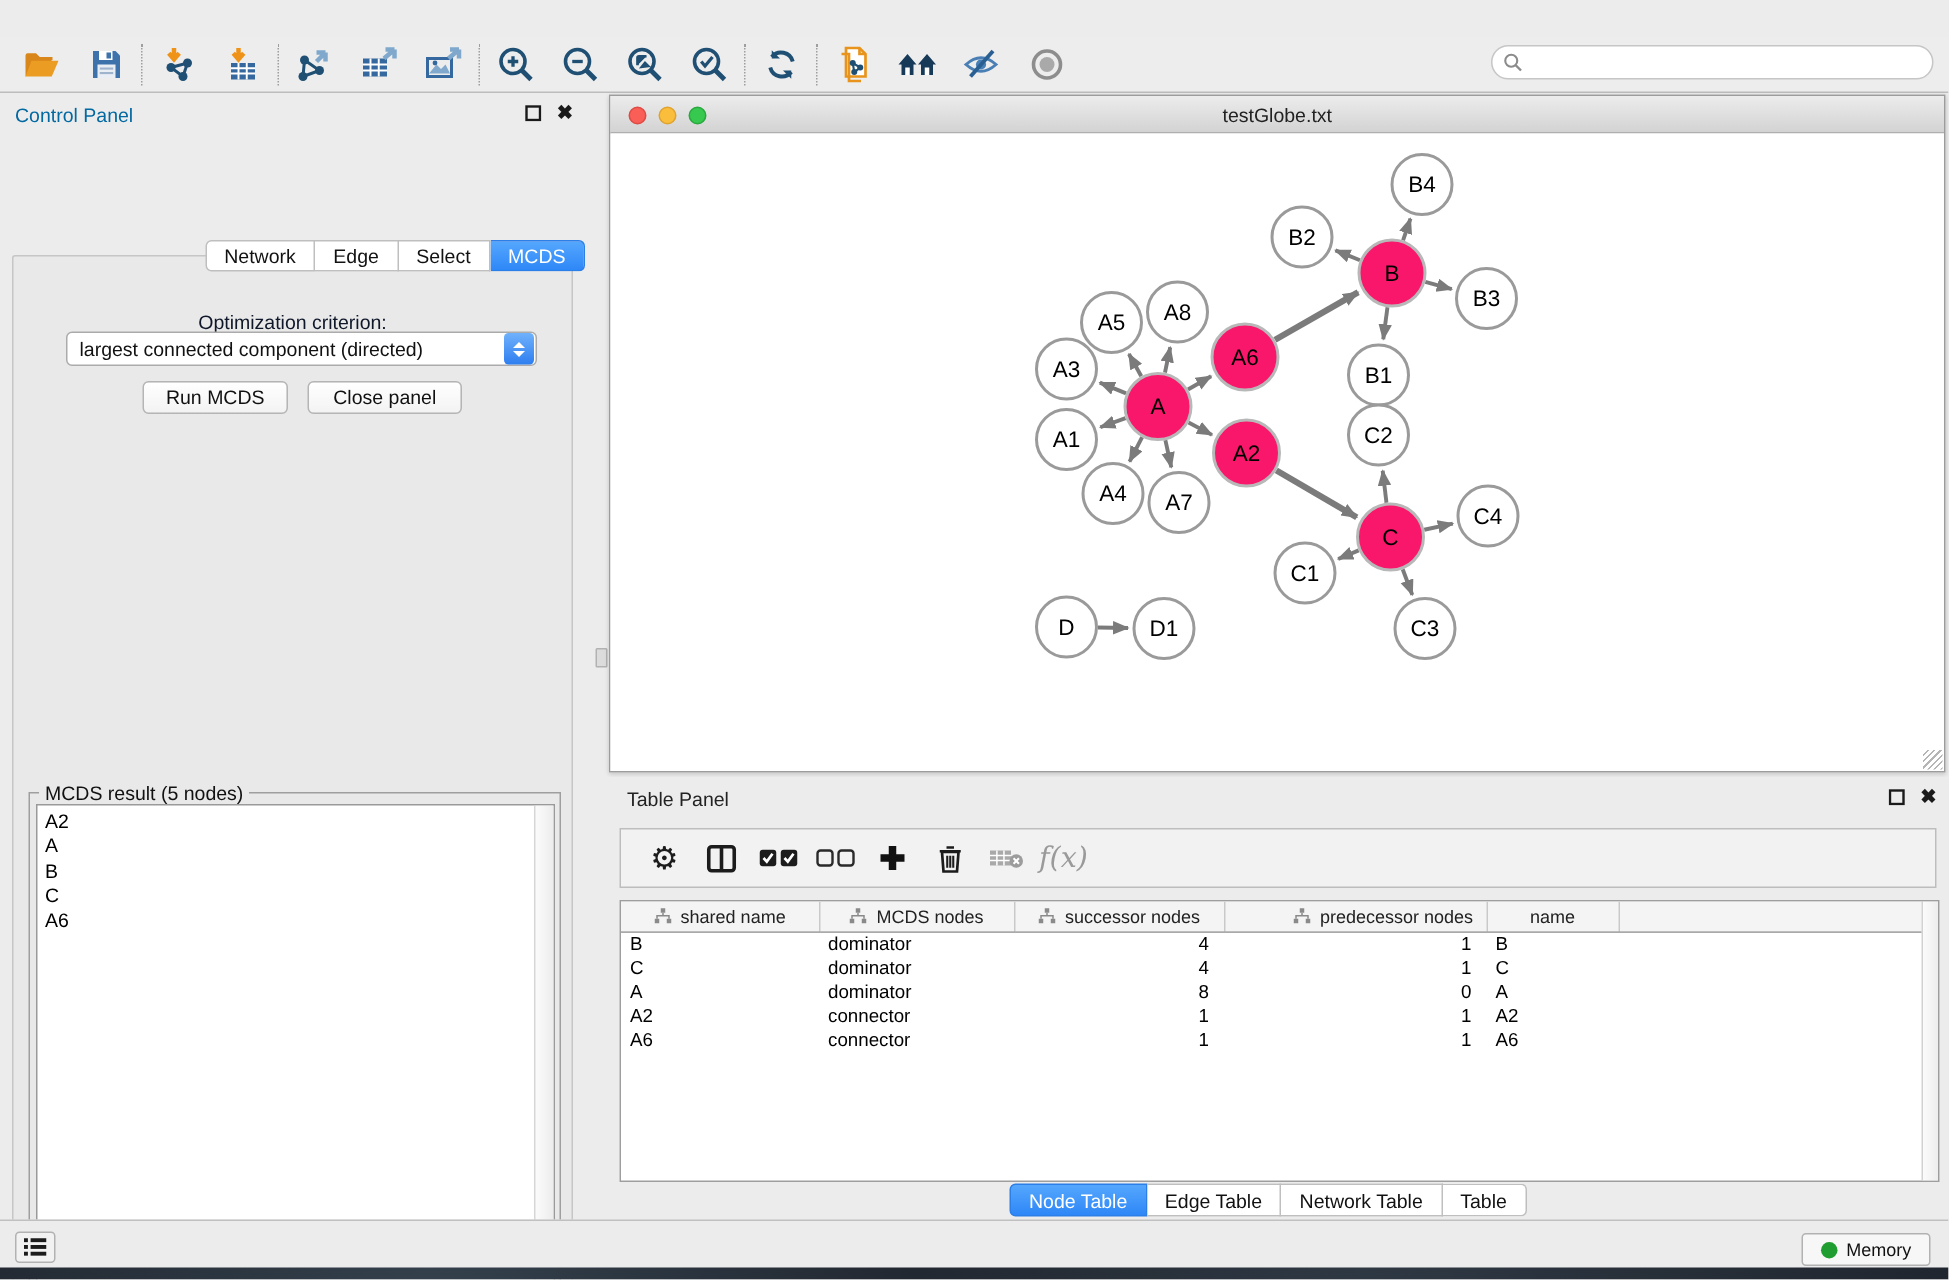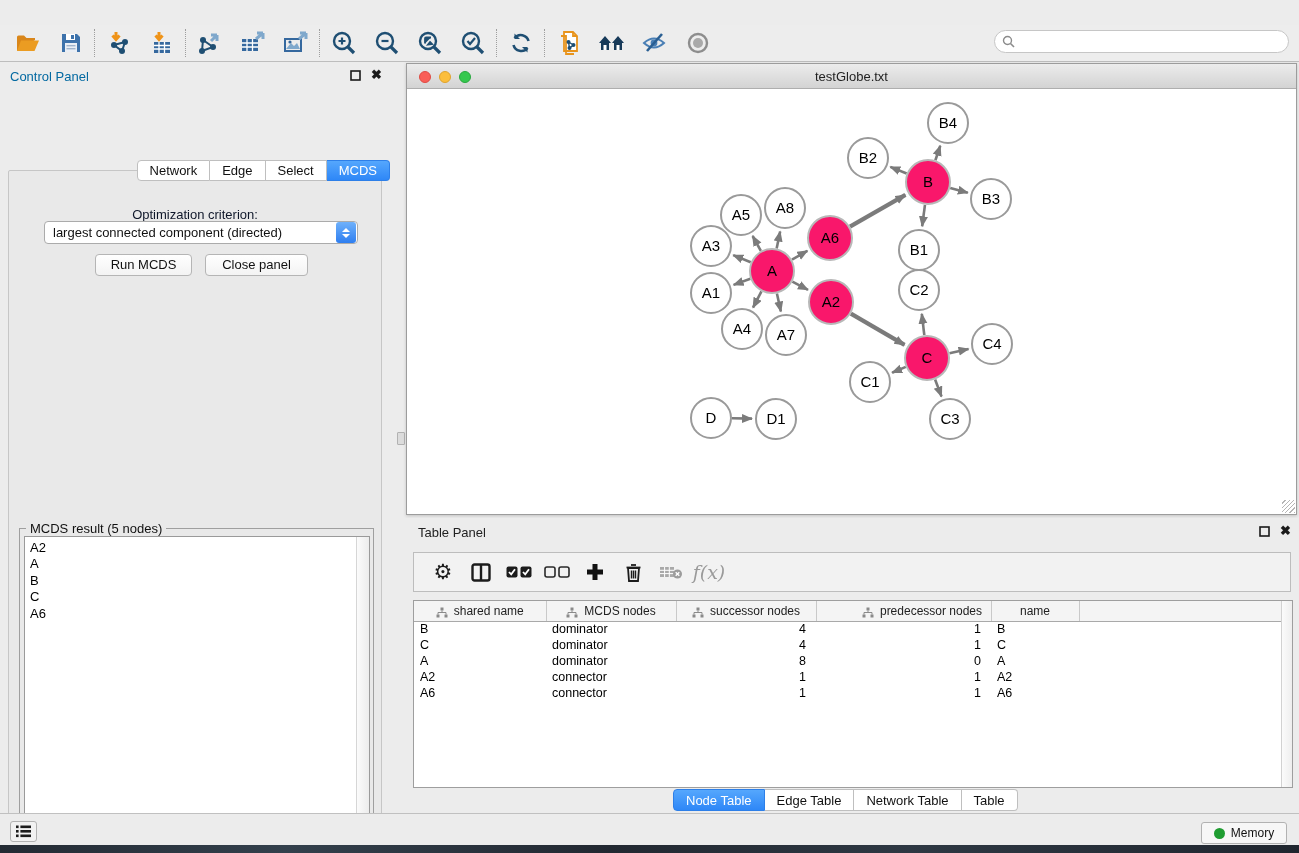--- a/index.html
+++ b/index.html
@@ -85,21 +85,21 @@
   #tp-toolbar { position:absolute; left:8px; top:34px; width:878px; height:40px; background:#f2f2f2;
     border:1px solid #bdbdbd; display:flex; align-items:center; padding-left:10px; }
   .tpbtn { width:38px; height:34px; display:flex; align-items:center; justify-content:center; }
   .glyph { font-size:21px; color:#1c1c1c; }
   .fx { font-family:"DejaVu Serif", serif; font-style:italic; font-size:19px; color:#9a9a9a; }
 
   #tp-table { position:absolute; left:8px; top:82px; width:880px; height:188px; background:#fff; border:1px solid #9e9e9e; overflow:hidden; }
   #tp-table table { border-collapse:collapse; table-layout:fixed; width:867px; font-size:12.5px; }
   #tp-table th { height:20px; background:#f4f4f4; border-bottom:1px solid #a9a9a9; border-right:1px solid #c9c9c9;
     font-weight:normal; color:#222; font-size:12px; }
-  #tp-table th .hwrap { display:flex; align-items:flex-end; justify-content:center; gap:6px; }
+  #tp-table th .hwrap { display:flex; align-items:center; justify-content:center; gap:6px; }
   #tp-table td { height:16px; padding:0 6px; color:#000; white-space:nowrap; overflow:hidden; }
   #tp-table td.num { text-align:right; padding-right:10px; }
   #tp-table th.filler, #tp-table td.filler { border-right:none; background:#fff; }
   #tp-table th.filler { background:#f4f4f4; border-bottom:1px solid #a9a9a9; }
   #tp-scroll { position:absolute; right:0; top:0; width:11px; height:100%;
     background:linear-gradient(90deg,#fbfbfb,#eee); border-left:1px solid #d2d2d2; }
 
   #tp-tabs { position:absolute; left:268px; top:271px; display:flex; }
 
   

